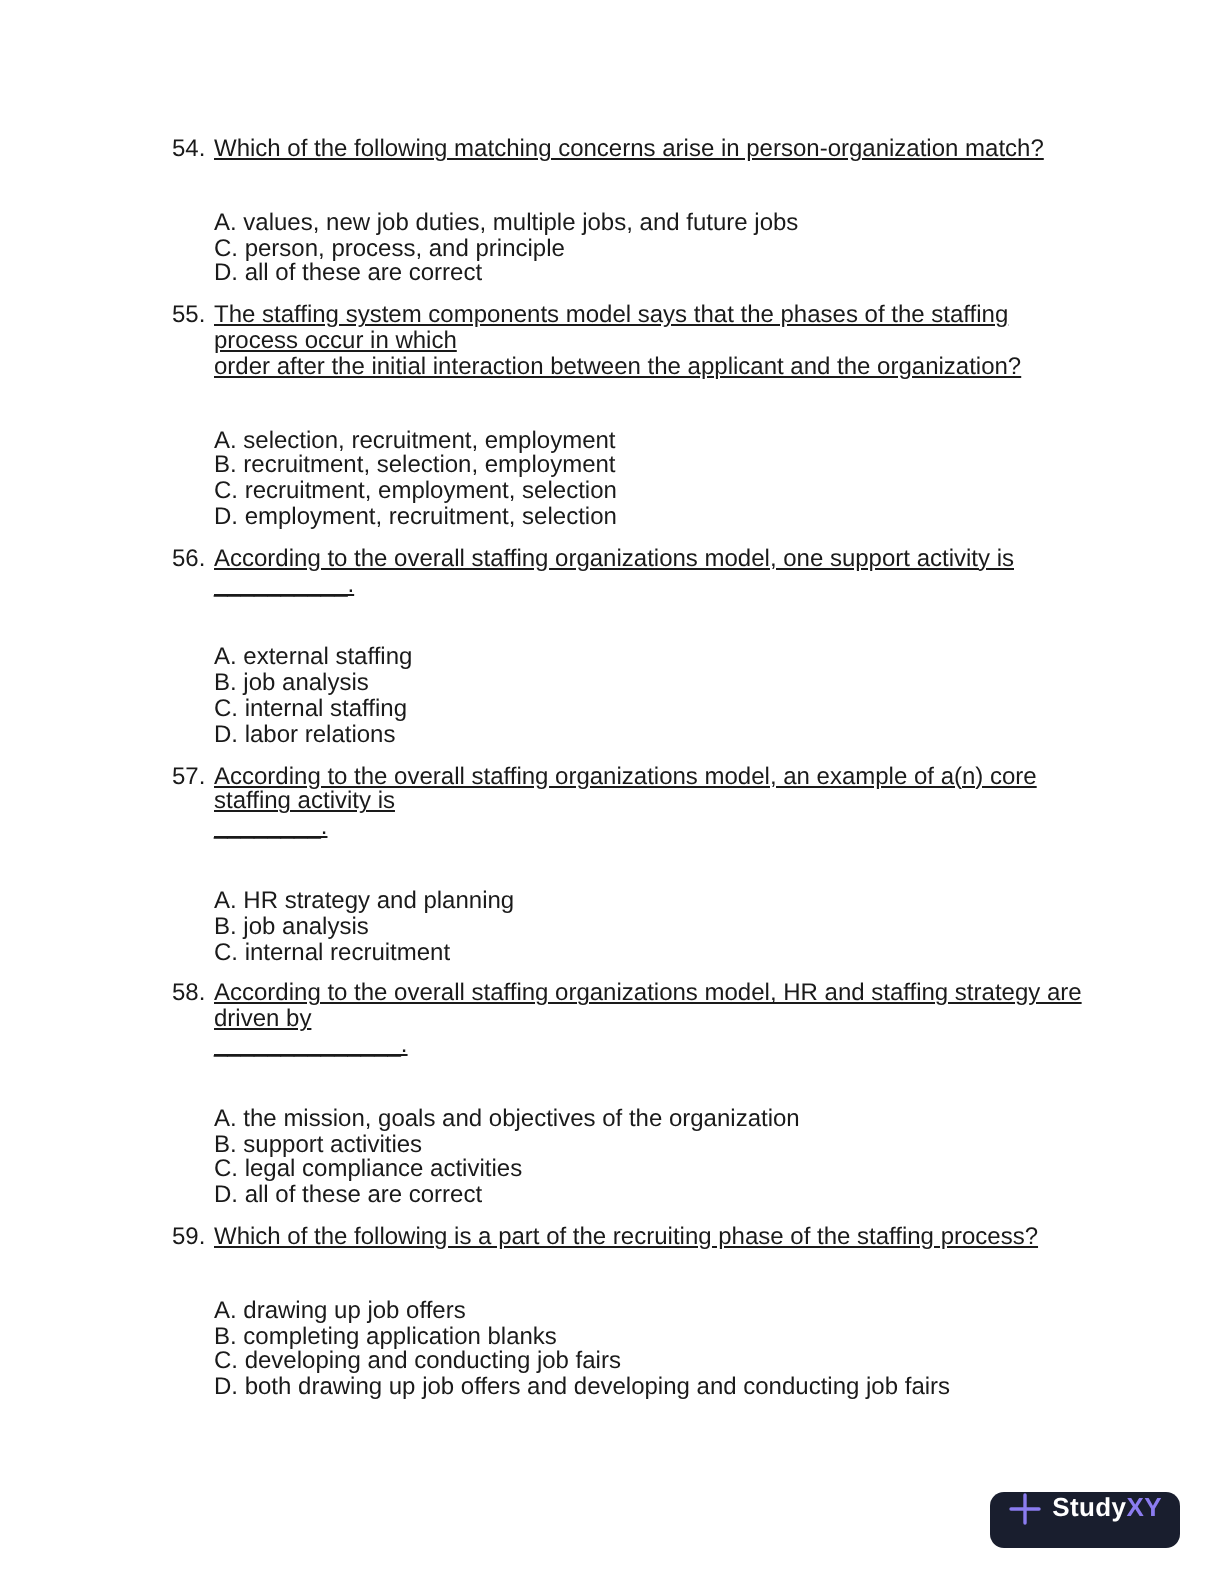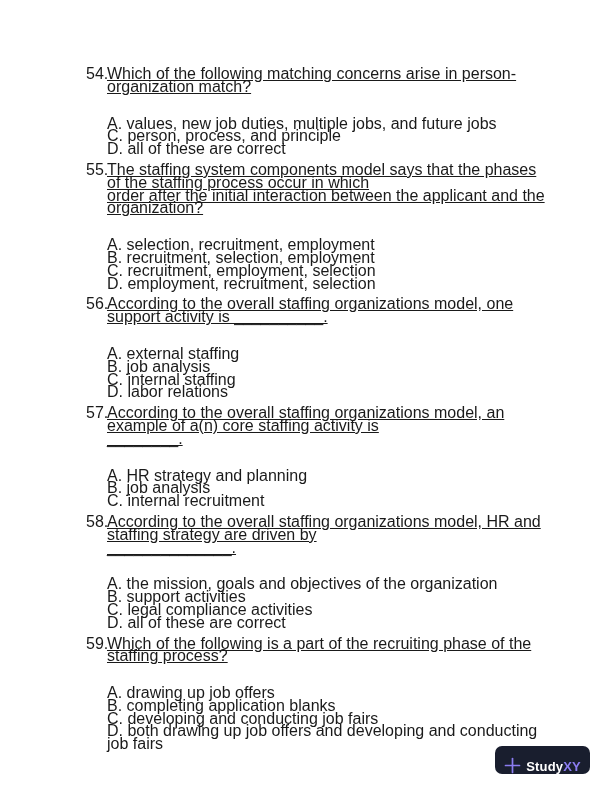--- a/index.html
+++ b/index.html
@@ -20,21 +20,21 @@
   }
   .content {
     position: absolute;
     top: 68px;
     left: 86px;
     width: 460px;
   }
   .question {
     display: flex;
     margin-bottom: 8px;
-    font-size: 16px;
+    font-size: 12px;
     line-height: 12.8px;
   }
   .q-num {
     width: 21px;
     flex: 0 0 21px;
   }
   .q-body {
     flex: 1 1 auto;
   }
   .q-text {
@@ -44,21 +44,21 @@
   }
   .q-options .option {
     line-height: 12.8px;
   }
   .logo-badge {
     position: absolute;
     right: 22px;
     top: 746px;
     height: 28px;
     display: inline-flex;
-    align-items: flex-end;
+    align-items: flex-start;
     gap: 5px;
     padding: 0 9px;
     background: #191e2e;
     border-radius: 7px;
     cursor: pointer;
   }
   .logo-plus svg { display: block; }
   .logo-text {
     font-size: 13px;
     font-weight: 700;

